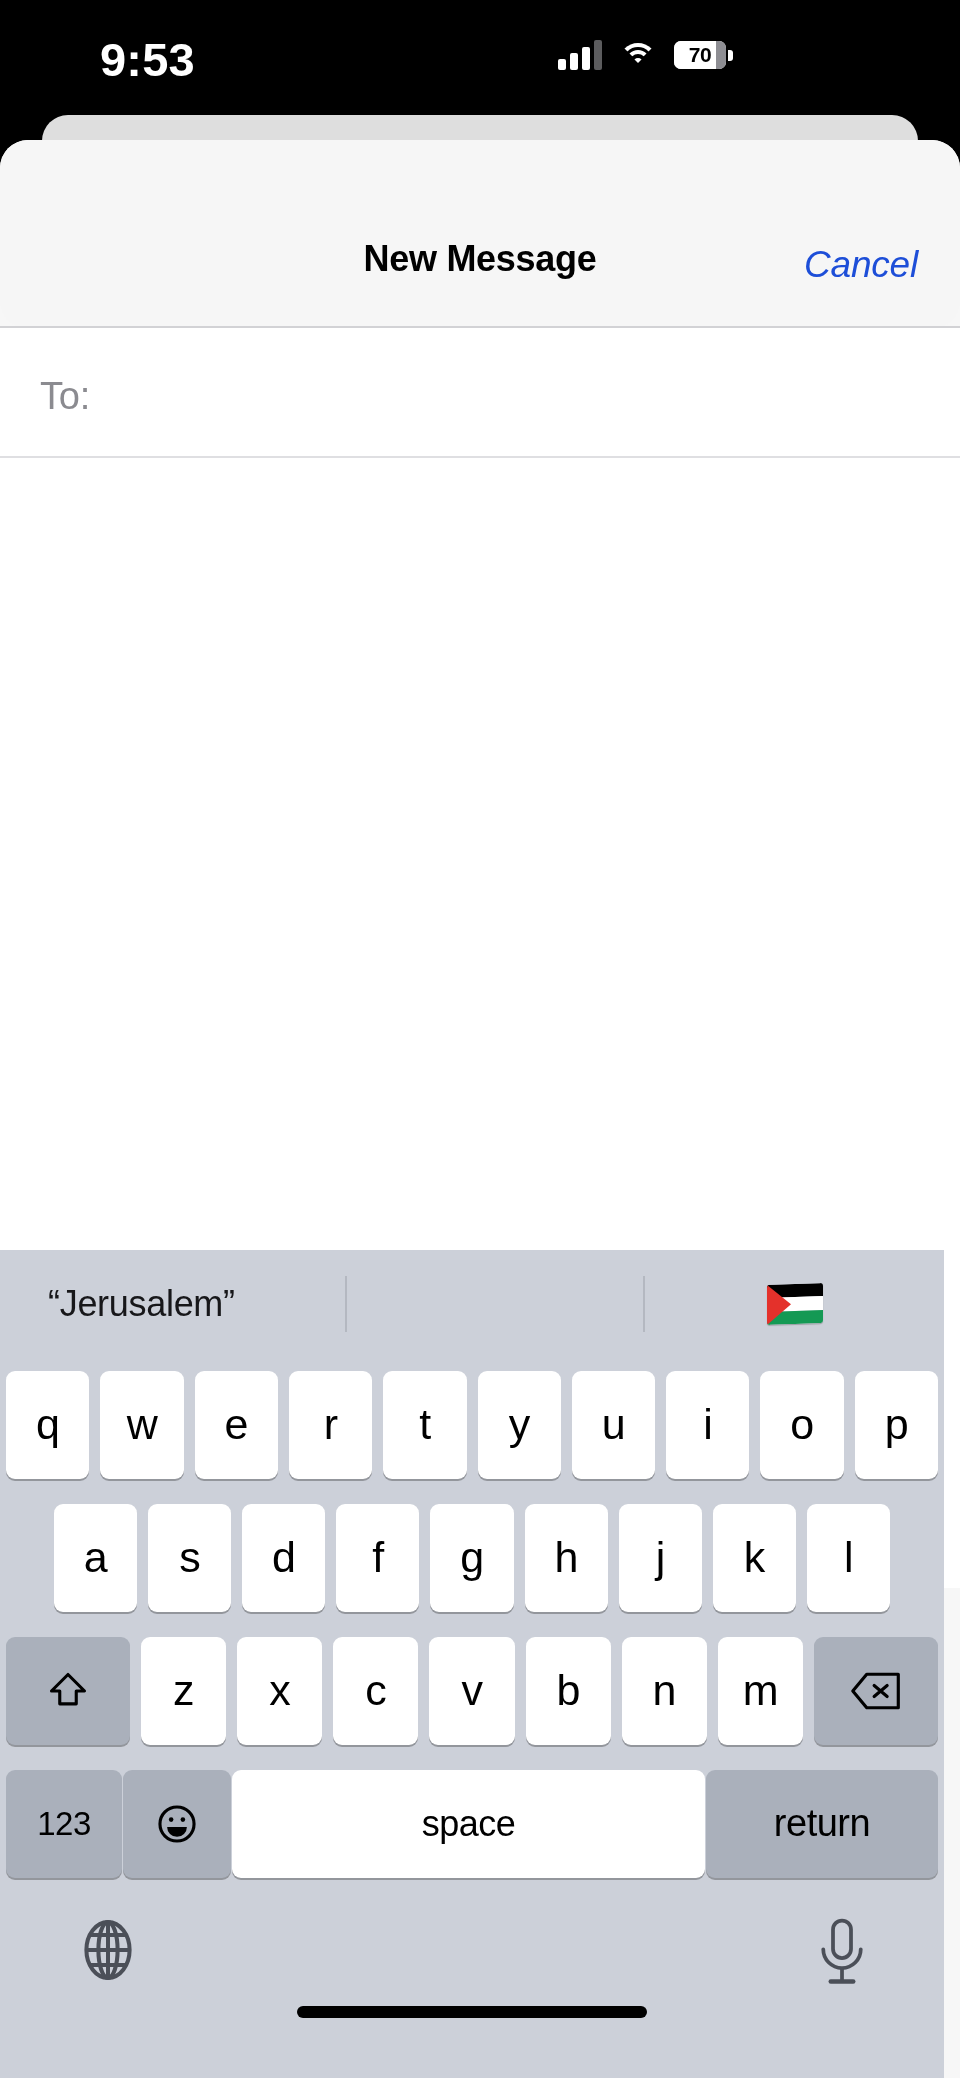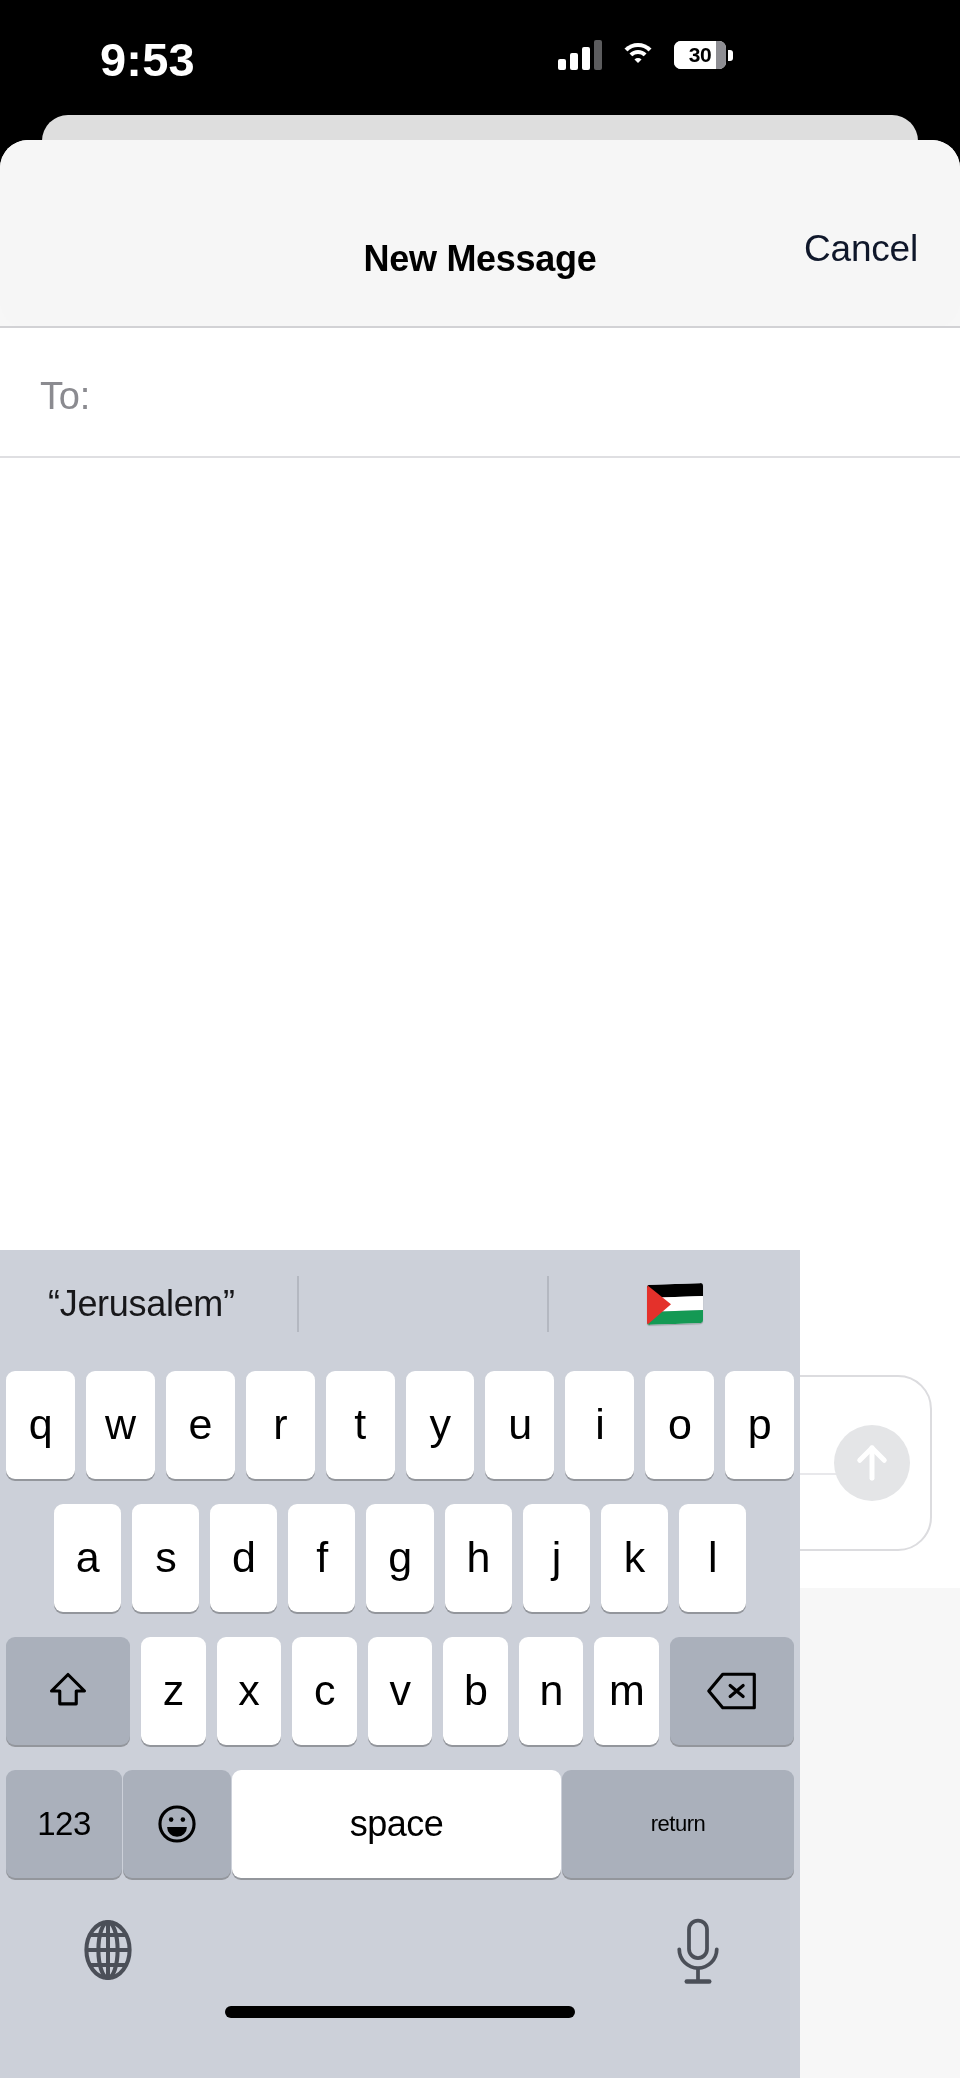--- a/index.html
+++ b/index.html
@@ -51,22 +51,22 @@
     background:#f7f7f7; border-radius:28px 28px 0 0; overflow:hidden;
   }
 
   
   .navbar { position:relative; height:188px; background:#f6f6f6;border-radius:26px; }
   .nav-title {
     position:absolute; left:0; right:0; top:98px; text-align:center;
     font-size:36px; font-weight:700; color:#000; letter-spacing:-0.3px;
   }
   .nav-cancel {
-    position:absolute; right:42px; top:88px;
-    font-size:37px; color:#0f172a; letter-spacing:-0.2px;
+    position:absolute; right:42px; top:104px;
+    font-size:37px; color:#1d4ed8; letter-spacing:-0.2px;font-style:italic;
   }
   .nav-hairline { position:absolute; left:0; right:0; bottom:0; height:2px; background:#d2d2d5; }
 
   
   .compose-body { position:relative; background:#fff; height:1260px; }
   .to-row { position:relative; height:130px;padding-left:24px; }
   .to-label {
     position:absolute; left:40px; top:47px;
     font-size:38px; color:#8b8b90; letter-spacing:-0.2px;
   }
@@ -102,21 +102,21 @@
   .caret { display:inline-block; width:5px; height:52px; background:#2d6fe0; margin-left:2px; }
   .send-btn {
     position:absolute; right:20px; top:50%; transform:translateY(-50%);
     width:76px; height:76px; border-radius:50%; background:#e4e5e7;
     display:flex; align-items:center; justify-content:center;
   }
   .send-btn svg { width:46px; height:46px; display:block; }
 
   
   .keyboard {
-    position:absolute; left:0; bottom:0; width:800px; height:828px;
+    position:absolute; left:0; bottom:0; width:944px; height:828px;
     background:#ccd0d9;
   }
   .predictive {
     position:relative; height:108px; display:flex; align-items:center;
   }
   .pred-cell {
     position:relative; flex:1 1 0; height:100%;
     display:flex; align-items:center; justify-content:center;
     font-size:36px; color:#17171a; letter-spacing:-0.3px;
   }
@@ -147,21 +147,21 @@
     font-size:43px; color:#000; height:108px; letter-spacing:-0.5px;
   }
   .krow.r1 .key, .krow.r2 .key { flex:1 1 0; }
   .krow.r3 .key.letter { flex:1 1 0; }
   .key.dark { background:#aab0bb; box-shadow:0 2px 0 rgba(0,0,0,0.28); }
   .key.shift  { flex:0 0 124px; }
   .key.delete { flex:0 0 124px; }
   .key.num    { flex:0 0 116px; font-size:33px; }
   .key.emoji  { flex:0 0 108px; }
   .key.space  { flex:1 1 auto; font-size:36px; }
-  .key.return { flex:0 0 232px; font-size:22px; }
+  .key.return { flex:0 0 232px; font-size:38px; }
   .key svg { display:block; }
 
   .bottom-row { position:relative; height:150px; }
   .globe-btn { position:absolute; left:72px; top:24px; width:72px; height:72px; }
   .mic-btn   { position:absolute; right:72px; top:24px; width:60px; height:80px; }
   .home-indicator {
     position:absolute; left:50%; transform:translateX(-50%); bottom:22px;
     width:350px; height:12px; background:#000; border-radius:6px;
   }
 </style>
@@ -181,21 +181,21 @@
         </div>
       <div class="wifi">
         <span class="w1"></span>
           <span class="w2"></span>
           <span class="w3"></span>
       </div>
       <div class="battery">
         <div class="bat-body"></div>
         <div class="bat-fill"></div>
         <div class="bat-empty"></div>
-        <div class="bat-num">30</div>
+        <div class="bat-num">70</div>
         <div class="bat-tip"></div>
       </div>
     </div>
   </div>
 
   <div class="sheet-back"></div>
 
   <div class="sheet">
 
     <div class="navbar">

